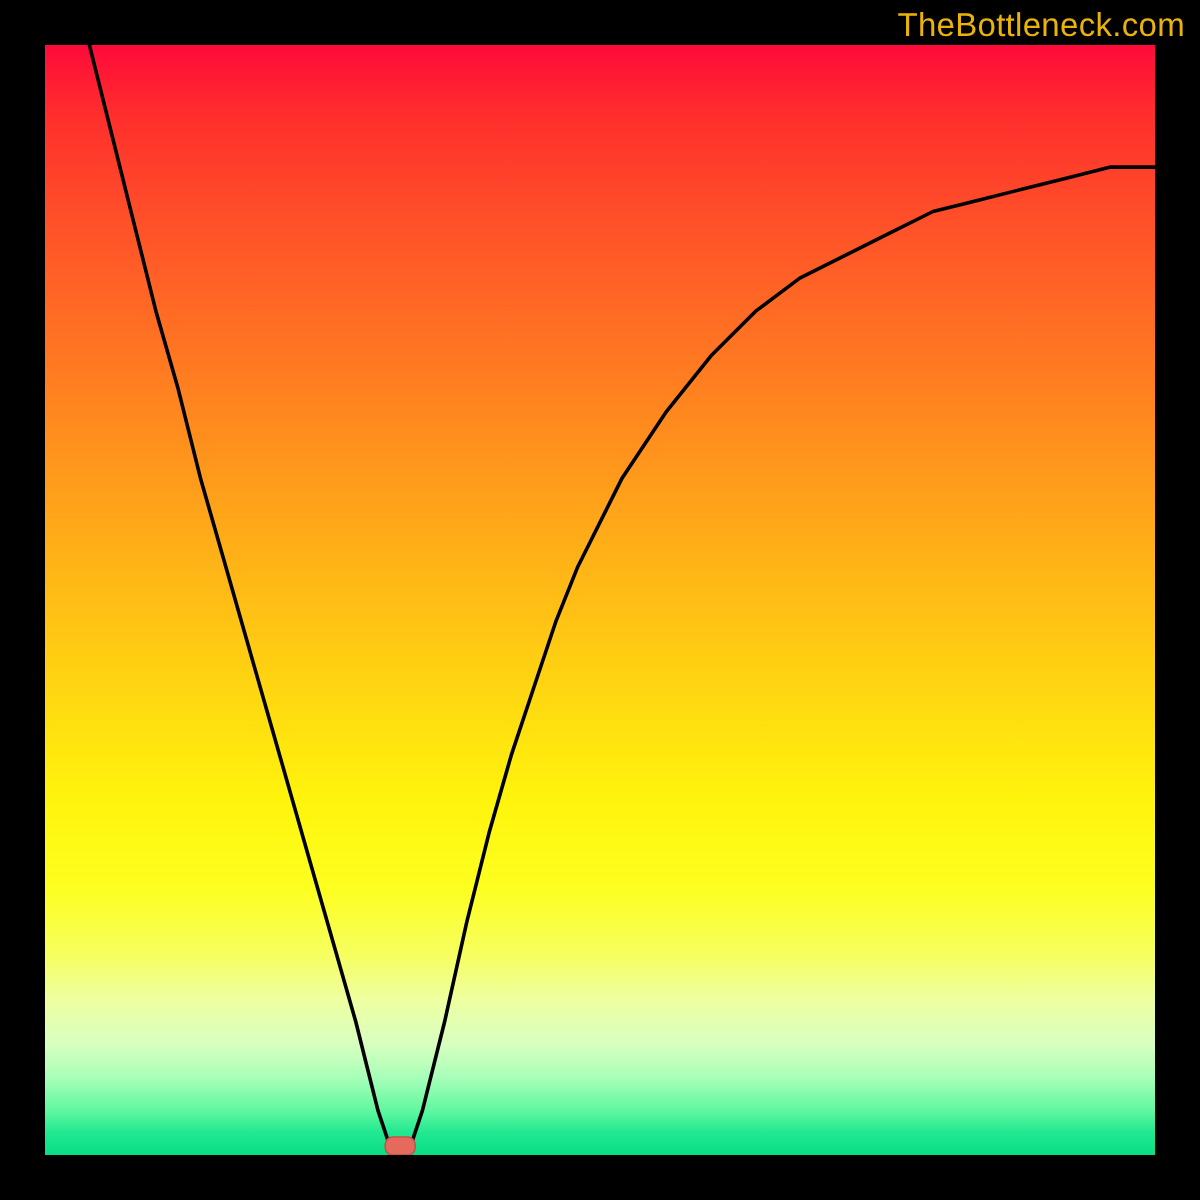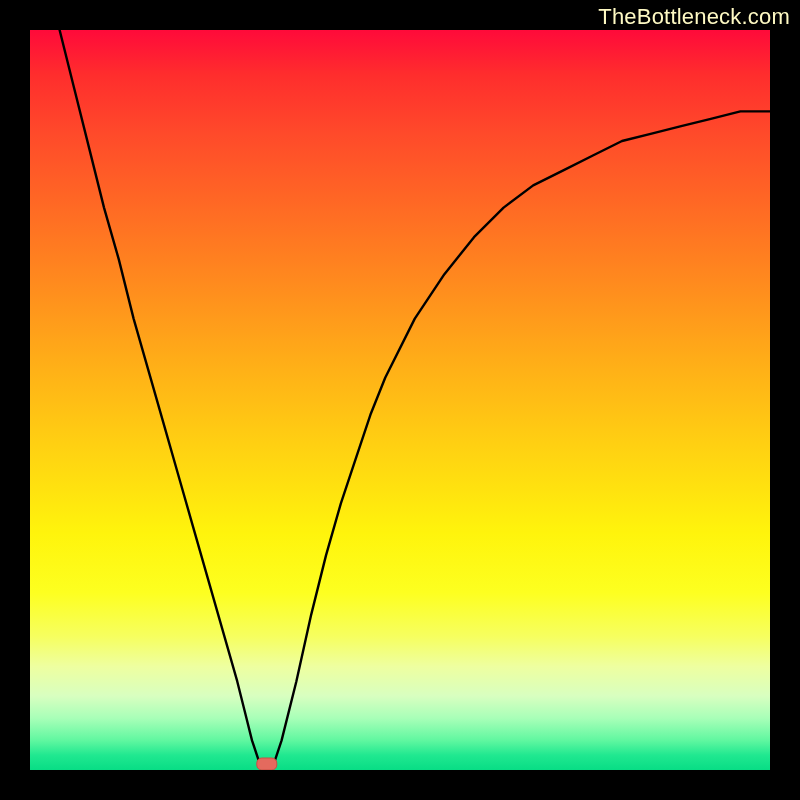--- a/index.html
+++ b/index.html
@@ -46,21 +46,21 @@
     position: absolute;
     left: 0;
     top: 0;
     width: 740px;
     height: 740px;
   }
   .watermark {
     position: absolute;
     top: 4px;
     right: 10px;
-    color: #fef9c3;
+    color: #eab308;
     font-size: 22px;
     font-weight: 500;
     letter-spacing: 0.2px;
     user-select: none;
   }
 </style>
 </head>
 <body>
 
 <div class="frame">

